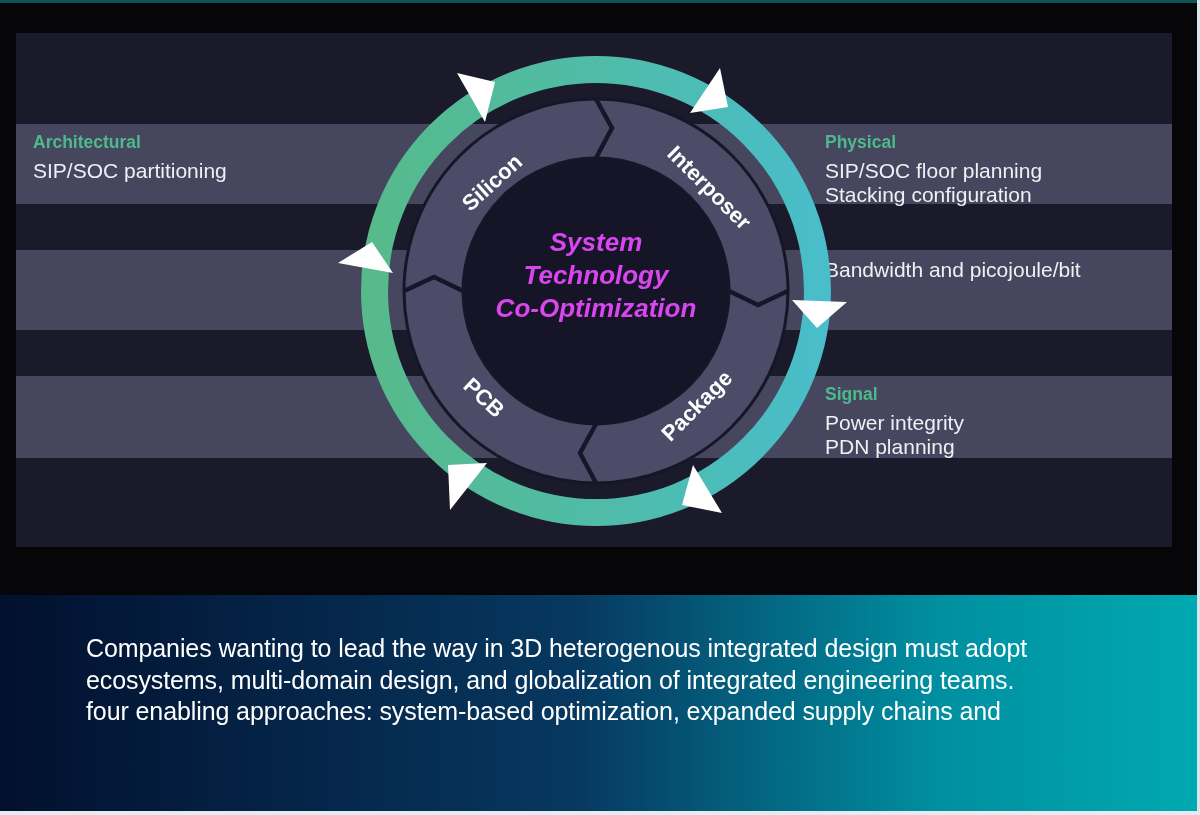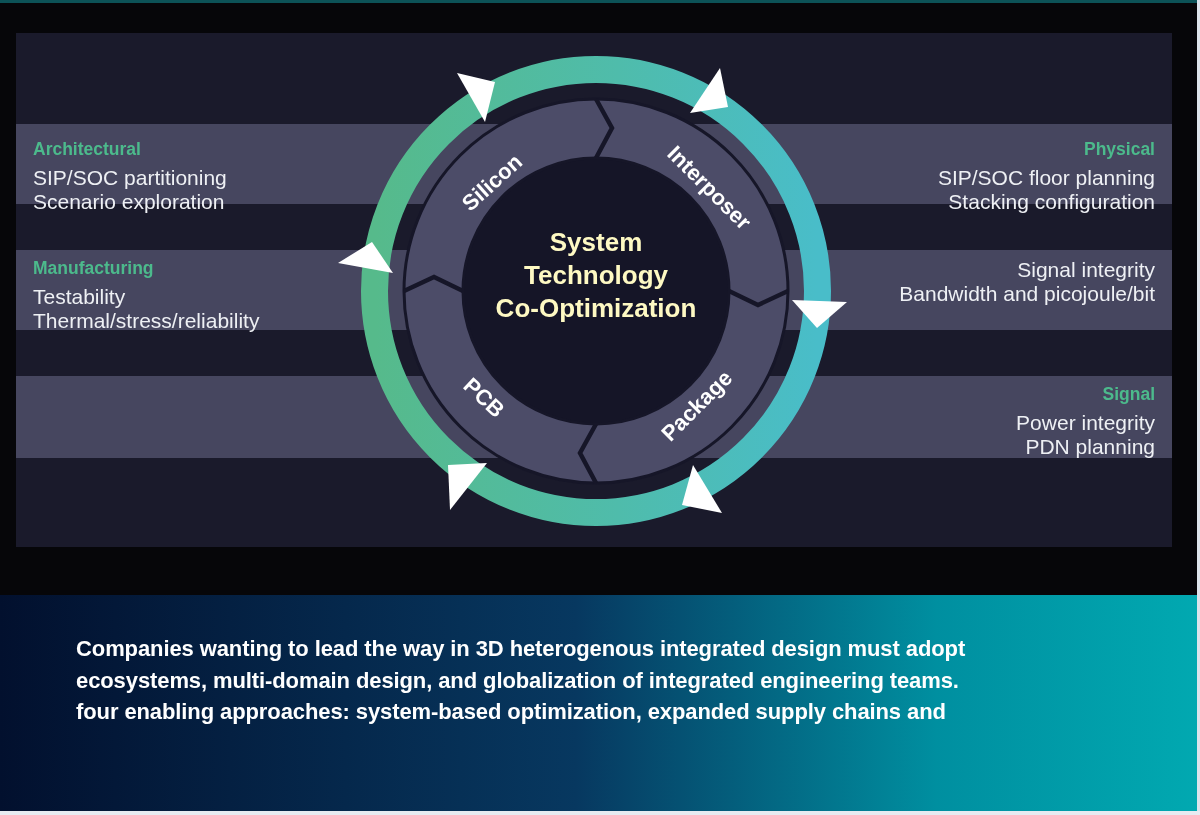--- a/index.html
+++ b/index.html
@@ -15,72 +15,65 @@
   .panel{position:absolute;left:16px;top:33px;width:1156px;height:514px;background:#1a1a2b;}
   .strip{position:absolute;left:0;width:100%;background:#46465f;}
   .strip.s1{top:91px;height:80px;}
   .strip.s2{top:217px;height:80px;}
   .strip.s3{top:343px;height:82px;}
 
   .cat{position:absolute;width:330px;}
   .cat .title{font-size:17.5px;font-weight:700;color:#4cba8c;margin-bottom:6px;}
   .cat .line{font-size:21px;color:#eef0f4;line-height:24px;}
   .cat.left{left:17px;text-align:left;}
-  .cat.right{right:17px;text-align:right;}
-  .cat.r1{top:99px;margin-top:7px;}
+  .cat.right{right:17px;}
+  .cat.r1{top:99px;}
   .cat.r2{top:225px;}
   .cat.r3{top:351px;}
 
   .wheel-svg{position:absolute;left:0;top:0;width:1156px;height:514px;}
 
   .stco-center{
     position:absolute;left:430px;top:193px;width:300px;
-    text-align:center;color:#fef9c3;font-weight:700;font-size:26px;line-height:33px;
+    text-align:center;color:#d946ef;font-weight:700;font-size:26px;line-height:33px;font-style:italic;
   }
 
   .banner{
     position:absolute;left:0;top:595px;width:100%;height:216px;
     background:linear-gradient(90deg,#02102e 0%,#073860 48%,#008fa0 78%,#01a9b1 100%);
   }
   .banner-text{
-    position:absolute;left:76px;top:38px;width:1060px;
-    color:#ffffff;font-weight:700;font-size:22px;line-height:31.5px;letter-spacing:-0.1px;
+    position:absolute;left:86px;top:38px;width:1060px;
+    color:#ffffff;font-weight:400;font-size:25px;line-height:31.5px;letter-spacing:-0.1px;
   }
 
   .seg-label{fill:#ffffff;font-weight:700;font-size:22px;font-family:"Liberation Sans","DejaVu Sans",sans-serif;}
 </style>
 </head>
 <body>
 
 <div class="stage">
   <div class="top-line"></div>
 
   <div class="panel">
     <div class="strip s1"></div>
     <div class="strip s2"></div>
     <div class="strip s3"></div>
 
     <div class="cat left r1">
       <div class="title">Architectural</div>
       <div class="line">SIP/SOC partitioning</div>
-      <div class="line">Scenario exploration</div>
-    </div>
-    <div class="cat left r2">
-      <div class="title">Manufacturing</div>
-      <div class="line">Testability</div>
-      <div class="line">Thermal/stress/reliability</div>
     </div>
 
     <div class="cat right r1">
       <div class="title">Physical</div>
       <div class="line">SIP/SOC floor planning</div>
       <div class="line">Stacking configuration</div>
     </div>
     <div class="cat right r2">
-      <div class="line">Signal integrity</div>
       <div class="line">Bandwidth and picojoule/bit</div>
     </div>
     <div class="cat right r3">
       <div class="title">Signal</div>
       <div class="line">Power integrity</div>
       <div class="line">PDN planning</div>
     </div>
 
     <svg class="wheel-svg" viewBox="0 0 1156 514" xmlns="http://www.w3.org/2000/svg">
       <defs>

